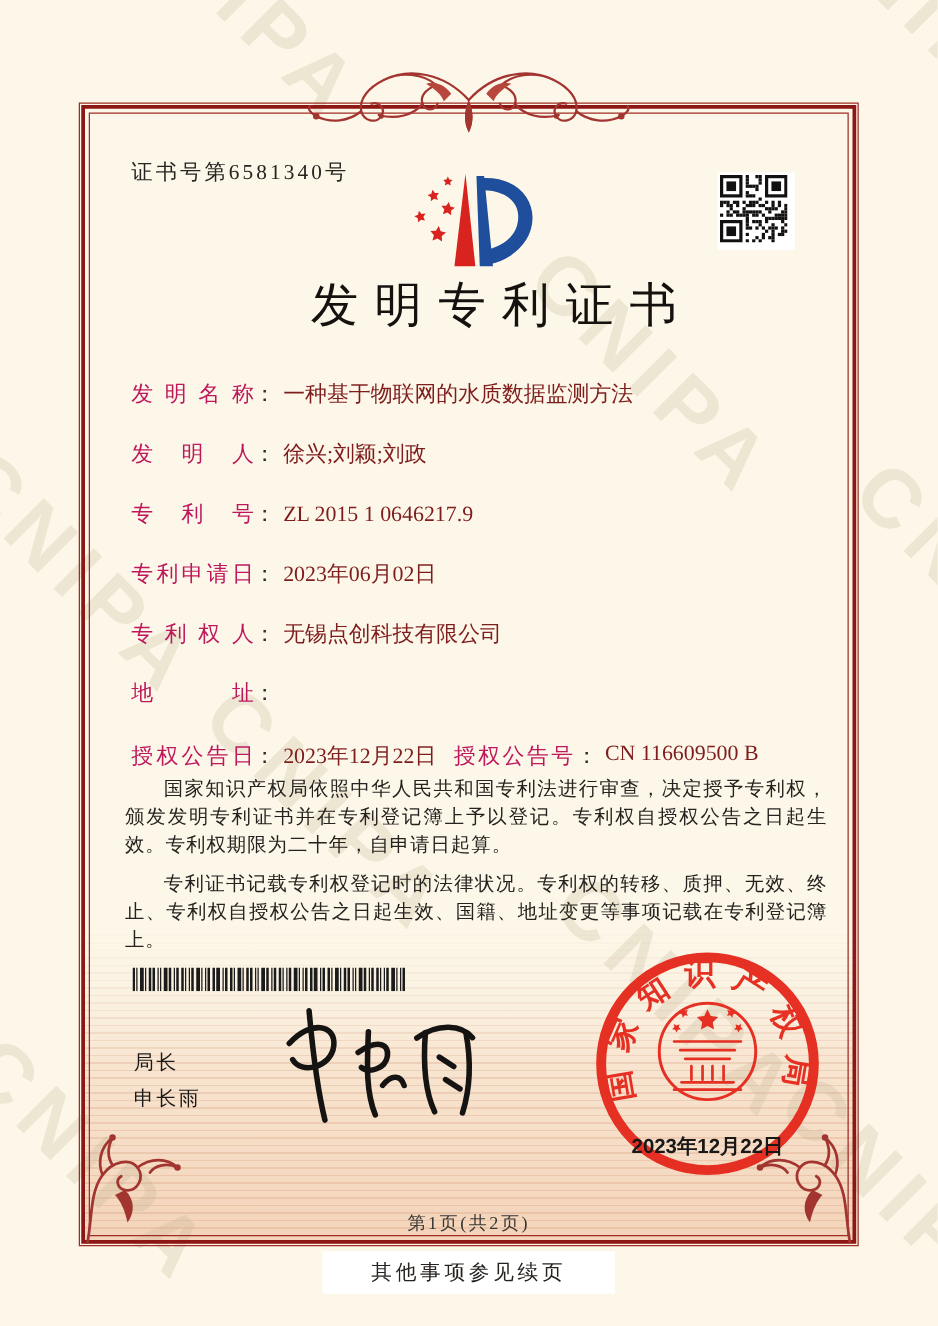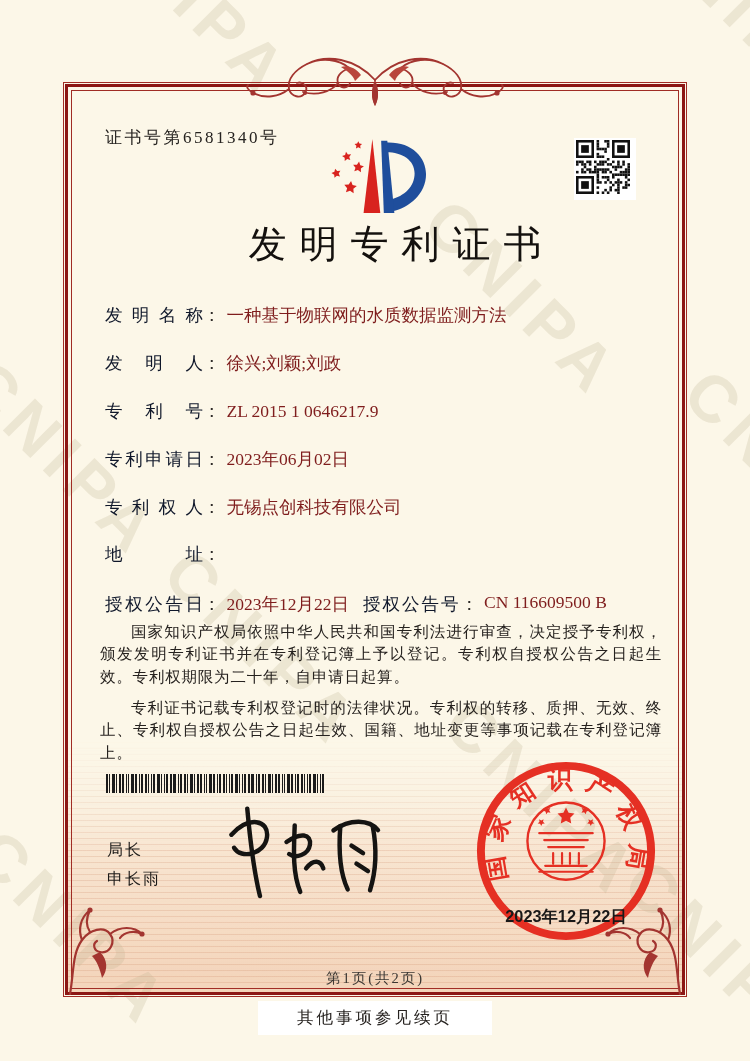--- a/index.html
+++ b/index.html
@@ -52,21 +52,21 @@
     position:absolute;z-index:5;left:63px;top:219px;width:624px;
     text-align:center;font-size:38px;font-weight:400;color:#14110e;
     letter-spacing:13px;text-indent:13px;padding-left:20px;
   }
 
   
   .fields{position:absolute;z-index:5;left:105px;top:305px;width:560px;font-size:17.5px;}
   .field-row{display:flex;align-items:flex-start;margin-bottom:26px;line-height:1.25;}
   .f-label{
     display:inline-block;width:98px;flex:none;
-    text-align:justify;text-align-last:justify;color:#0f172a;
+    text-align:justify;text-align-last:justify;color:#be185d;
   }
   .f-colon{flex:none;margin-right:6px;color:#2f2b28;}
   .f-value{color:#7f1d1d;max-width:447px;}
   .grant-row{display:flex;align-items:flex-start;font-size:17.5px;margin-top:1px;}
   .grant-pair2{display:flex;margin-left:14px;}
   .grant-pair2 .f-label{width:auto;text-align-last:auto;letter-spacing:2px;}
 
   
   .paras{position:absolute;z-index:5;left:100px;top:621px;width:562px;}
   .paras p{

